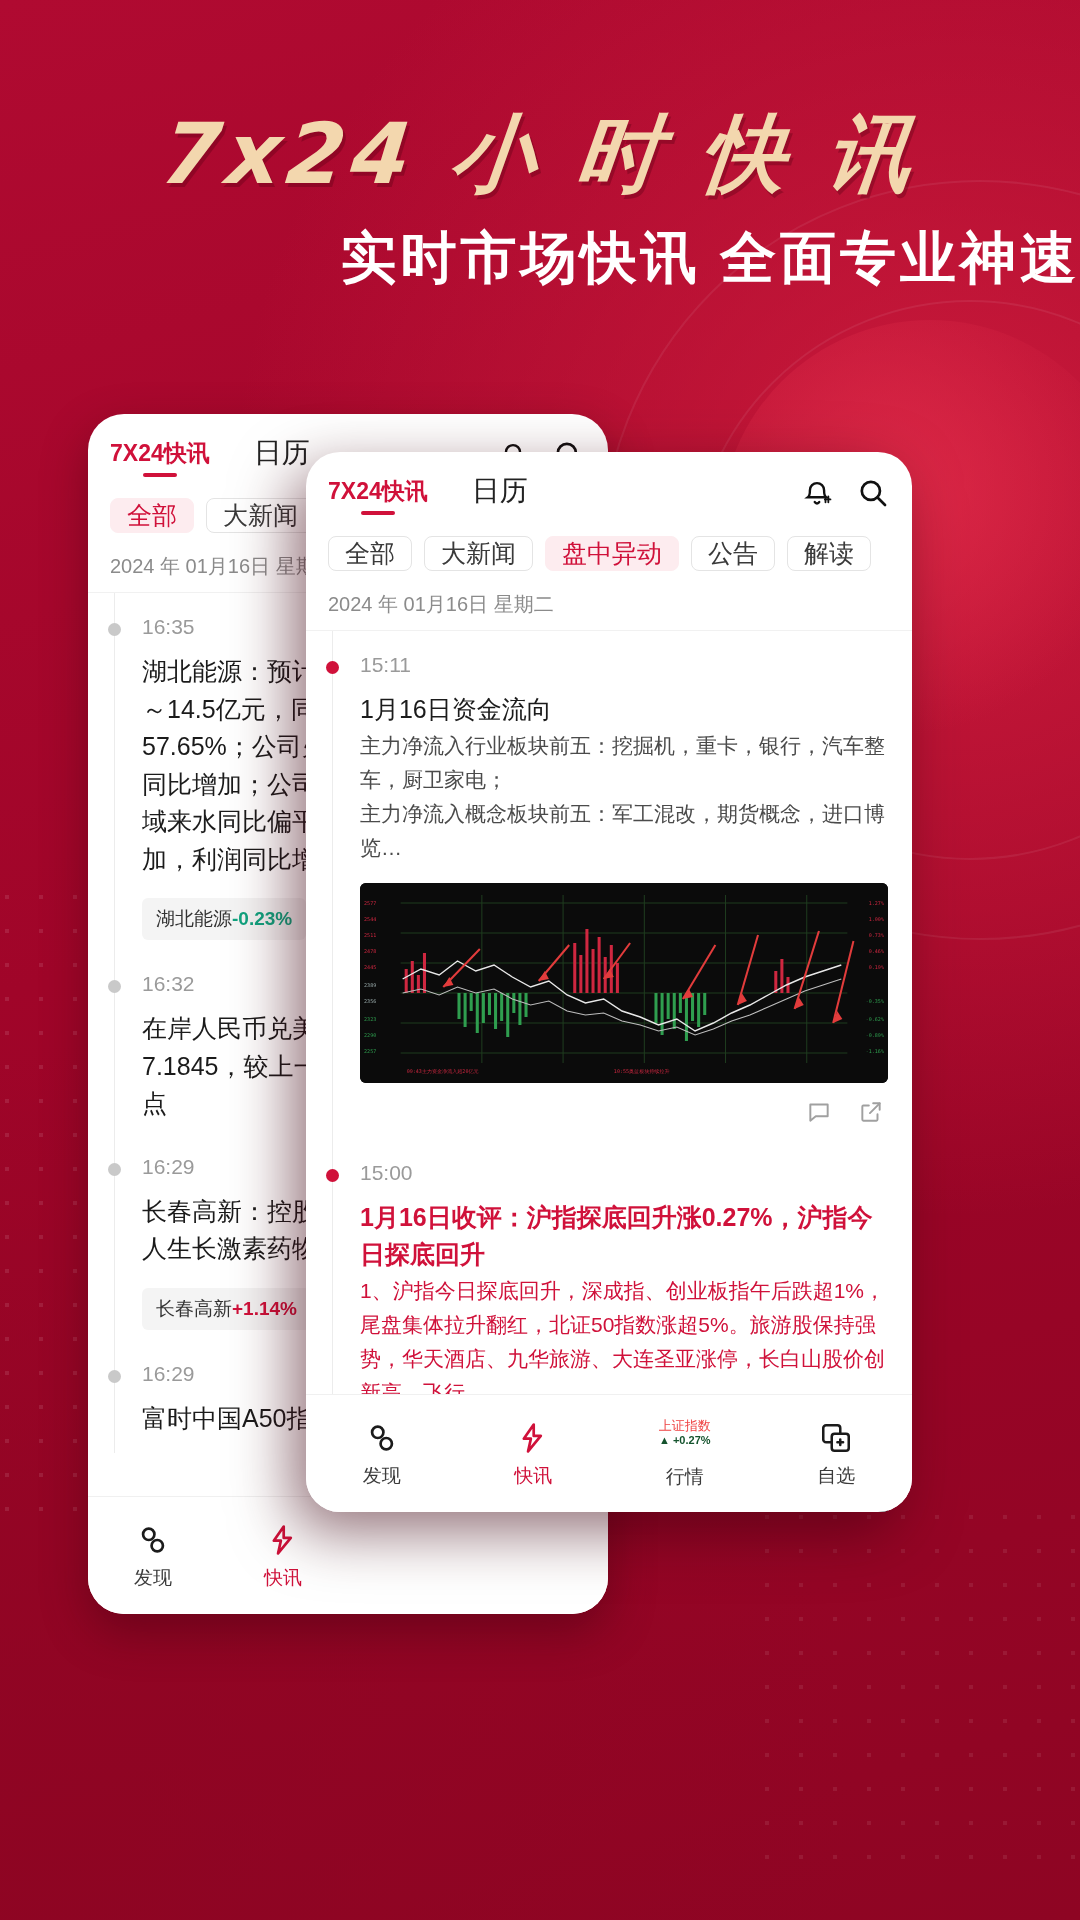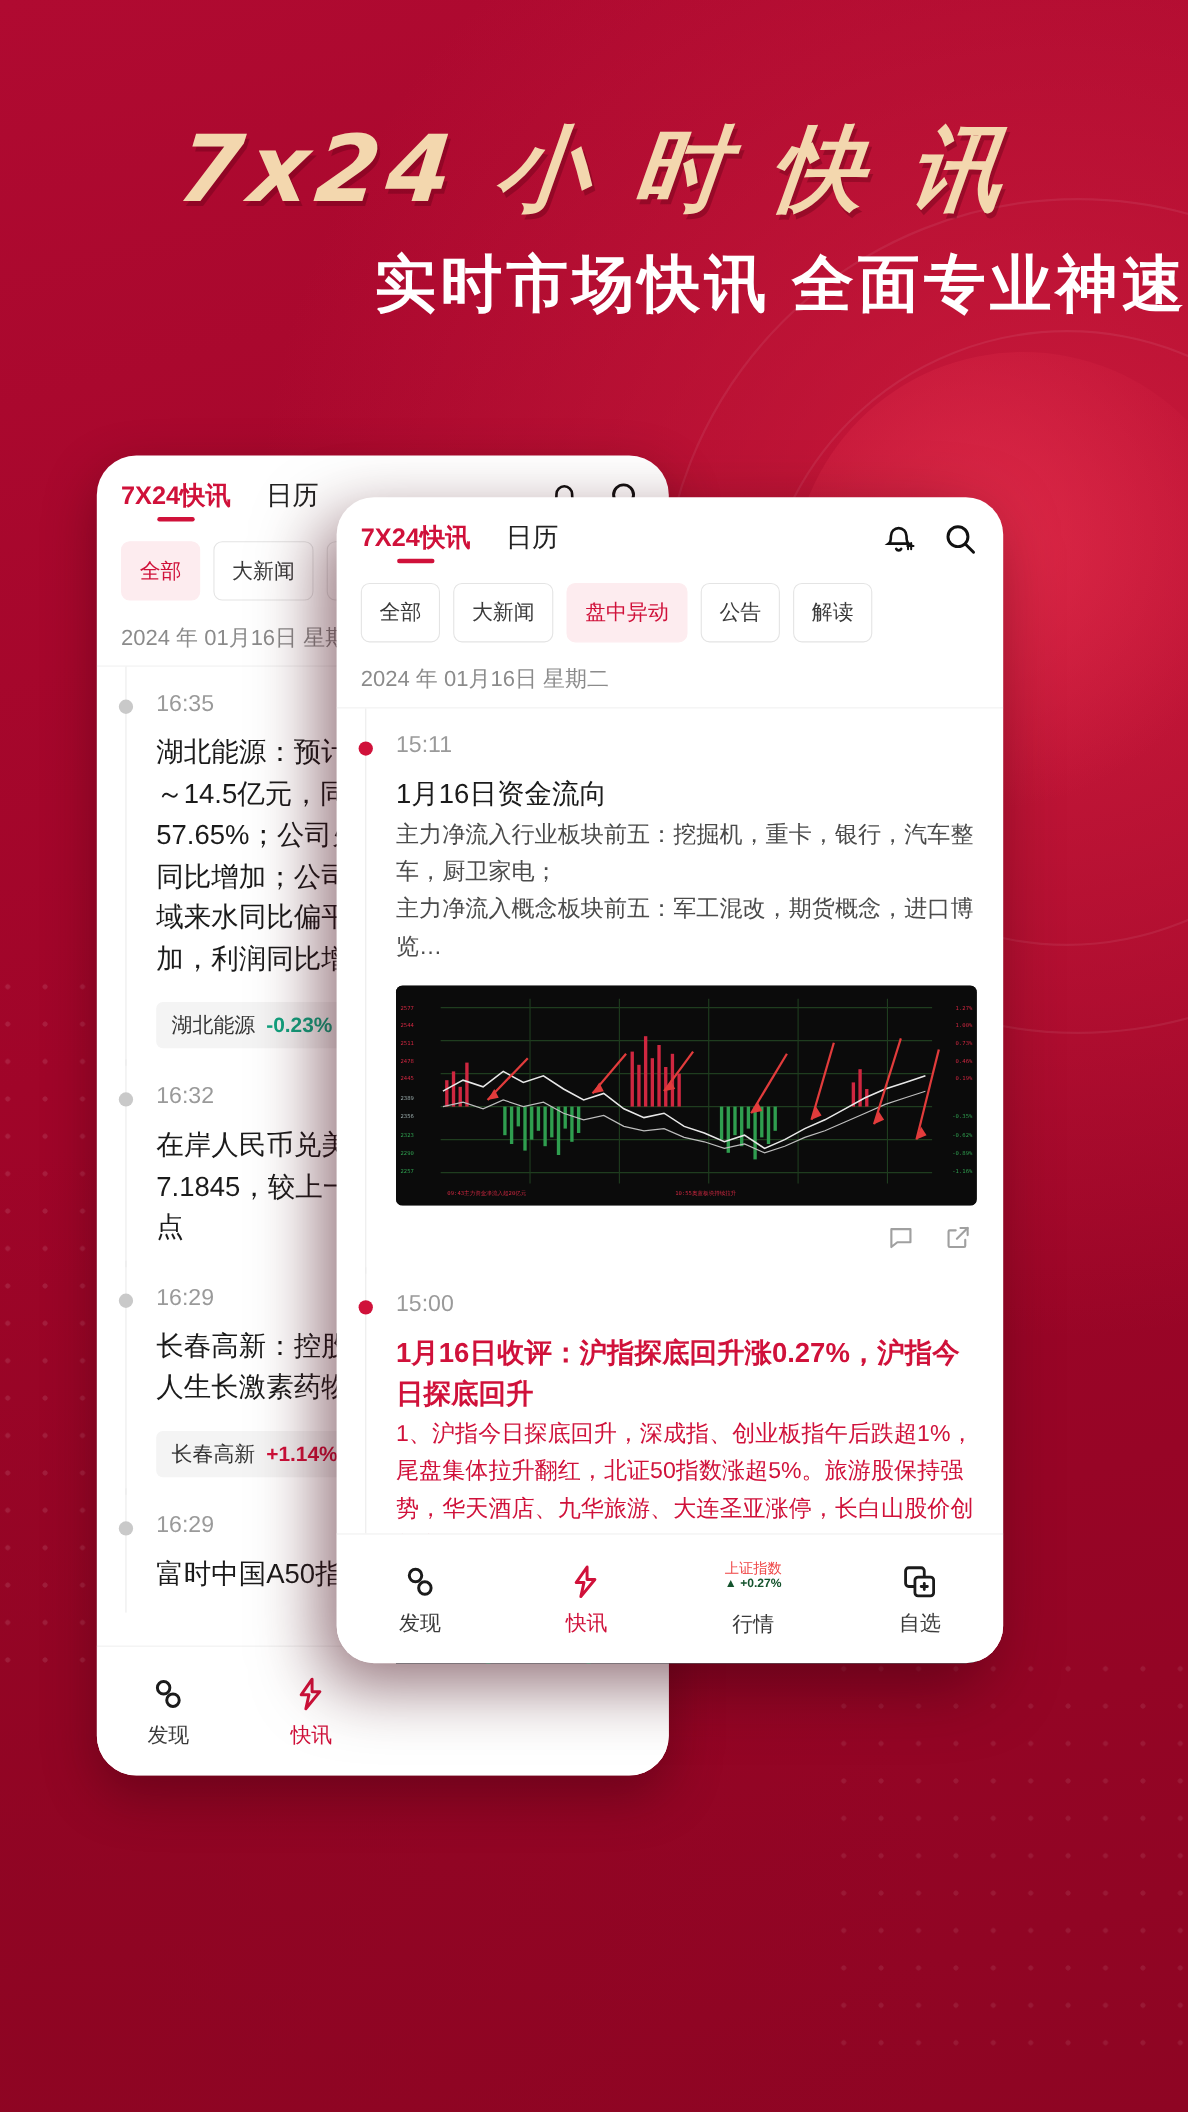--- a/index.html
+++ b/index.html
@@ -72,30 +72,30 @@
 
   
   .topbar{ display:flex; align-items:center; padding:20px 22px 0 22px; }
   .brandtab{
     font-size:23px; font-weight:700; color:#d0113a; position:relative; padding-bottom:10px;
   }
   .brandtab:after{
     content:""; position:absolute; left:50%; transform:translateX(-50%);
     bottom:2px; width:34px; height:4px; background:#d0113a; border-radius:2px;
   }
-  .brandtab2{ font-size:24px; color:#222; margin-left:32px; padding-bottom:10px; font-weight:500;}
+  .brandtab2{ font-size:28px; color:#222; margin-left:44px; padding-bottom:10px; font-weight:500;}
   .topbar-spacer{ flex:1; }
   .ico{ width:34px; height:34px; margin-left:22px; position:relative; margin-bottom:6px;}
   .ico svg{ width:100%; height:100%; display:block; }
 
   
   .chips{ display:flex; gap:12px; padding:16px 22px 0 22px; }
   .chip{
     border:1px solid #e4e4e4; border-radius:8px;
-    padding:13px 16px; font-size:19px; color:#3a3a3a; white-space:nowrap; background:#fff;
+    padding:0 16px; font-size:25px; color:#3a3a3a; white-space:nowrap; background:#fff;
   }
   .chip.active{ background:#fdecef; color:#d0113a; border-color:#fdecef; }
 
   .datebar{ padding:20px 22px 12px 22px; font-size:20px; color:#8b8b8b; border-bottom:1px solid #f1f1f1;}
 
   
   .feed{ padding:0 0 0 0; }
   .item{ position:relative; padding:22px 24px 10px 54px; }
   .item:before{
     content:""; position:absolute; left:26px; top:0; bottom:-6px; width:1px; background:#ececec;
@@ -108,21 +108,21 @@
   .time{ font-size:21px; color:#9a9a9a; margin-bottom:14px; }
   .headline{ font-size:25px; line-height:1.5; color:#1b1b1b; font-weight:500; }
   .headline.red{ color:#d0113a; font-weight:700; }
   .body{ font-size:21px; line-height:1.62; color:#4b4b4b; }
   .body.red{ color:#d0113a; }
   .tagrow{ margin-top:20px; }
   .tag{
     display:inline-block; background:#f4f4f4; border-radius:6px;
     padding:8px 14px; font-size:19px; color:#333;
   }
-  .tag .pct{ margin-left:10px; font-weight:600; }
+  .tag .pct{ font-weight:600; }
   .pct.down{ color:#10a37f; }
   .pct.up{ color:#d0113a; }
 
   
   .chartbox{ margin-top:18px; border-radius:6px; overflow:hidden; background:#0d0d0d; }
   .chartbox svg{ display:block; width:100%; }
   .actions{ display:flex; justify-content:flex-end; gap:26px; padding:16px 4px 4px 0; }
   .actions .ai{ width:26px; height:26px; color:#9b9b9b; }
   .actions .ai svg{width:100%;height:100%;display:block;}
 

